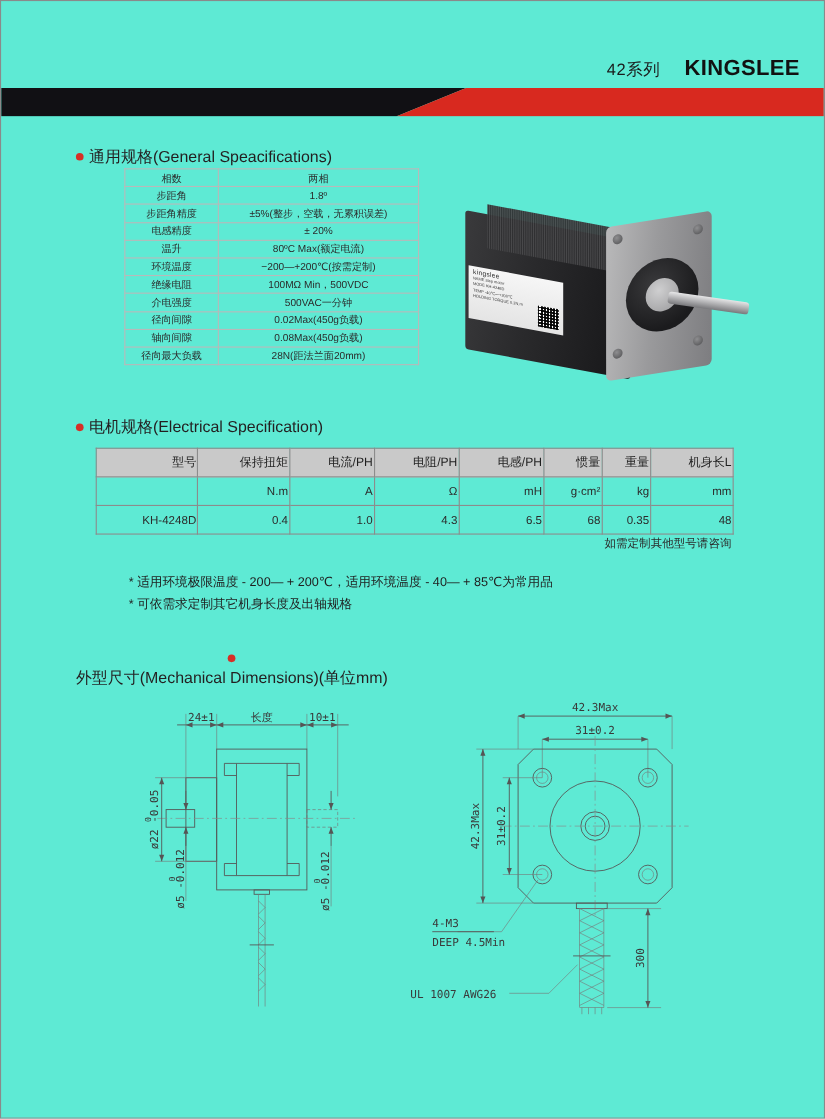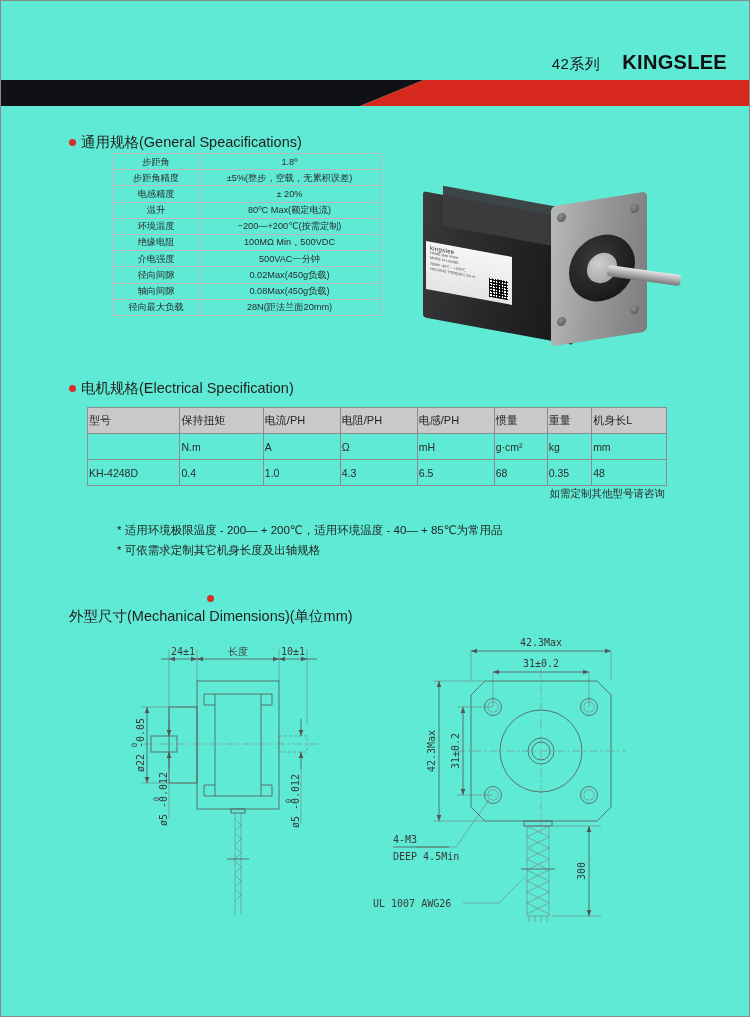--- a/index.html
+++ b/index.html
@@ -211,21 +211,21 @@
     left: 86px;
     top: 406px;
     width: 580px;
     border-collapse: collapse;
     font-size: 10.5px;
     color: #2b2b2b;
   }
   .elec-table th, .elec-table td {
     border: 1px solid #8c8c8c;
     height: 23px;
-    text-align: left;
+    text-align: right;
     font-weight: normal;
     white-space: nowrap;
   }
   .elec-table thead th {
     background: #c9c9c9;
     font-size: 11px;
     color: #1f1f1f;
   }
   .elec-note {
     position: absolute;
@@ -287,20 +287,24 @@
     </div>
   </div>
 
   <div class="sec-head" style="left:68px; top:132px;">
     <span class="bullet"></span>
     <span>通用规格(General Speacifications)</span>
   </div>
 
   <table class="gen-table">
     <tbody>
+      <tr>
+        <td class="k">相数</td>
+        <td>两相</td>
+      </tr>
       <tr>
         <td class="k">步距角</td>
         <td>1.8º</td>
       </tr>
       <tr>
         <td class="k">步距角精度</td>
         <td>±5%(整步，空载，无累积误差)</td>
       </tr>
       <tr>
         <td class="k">电感精度</td>

